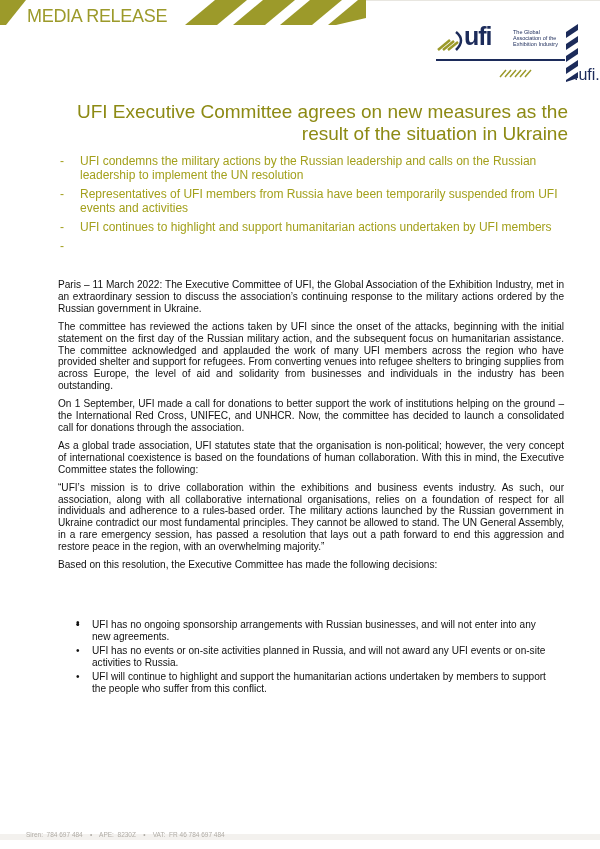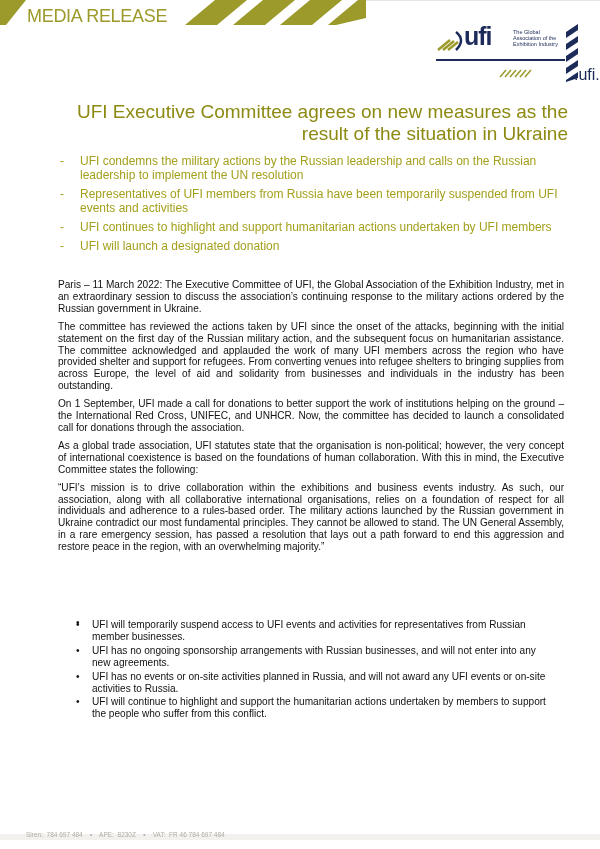--- a/index.html
+++ b/index.html
@@ -65,33 +65,34 @@
     <path d="M2,58 L14,50 L14,56 L2,60 Z" fill="#1c2b5a"></path>
   </svg>
 </div>
 
 <h1 class="title" style="margin:0;font-weight:normal;text-align:right;">UFI Executive Committee agrees on new measures as the result of the situation in Ukraine</h1>
 
 <ul class="summary">
   <li><span class="dash">-</span><span>UFI condemns the military actions by the Russian leadership and calls on the Russian leadership to implement the UN resolution</span></li>
   <li><span class="dash">-</span><span>Representatives of UFI members from Russia have been temporarily suspended from UFI events and activities</span></li>
   <li><span class="dash">-</span><span>UFI continues to highlight and support humanitarian actions undertaken by UFI members</span></li>
-  <li><span class="dash">-</span><span>UFI will launch a designated donation</span></li>
+  <li><span class="dash">-</span></li>
 </ul>
 
 <div class="body-text">
   <p>Paris – 11 March 2022: The Executive Committee of UFI, the Global Association of the Exhibition Industry, met in an extraordinary session to discuss the association’s continuing response to the military actions ordered by the Russian government in Ukraine.</p>
   <p>The committee has reviewed the actions taken by UFI since the onset of the attacks, beginning with the initial statement on the first day of the Russian military action, and the subsequent focus on humanitarian assistance. The committee acknowledged and applauded the work of many UFI members across the region who have provided shelter and support for refugees. From converting venues into refugee shelters to bringing supplies from across Europe, the level of aid and solidarity from businesses and individuals in the industry has been outstanding.</p>
   <p>On 1 September, UFI made a call for donations to better support the work of institutions helping on the ground – the International Red Cross, UNIFEC, and UNHCR. Now, the committee has decided to launch a consolidated call for donations through the association.</p>
   <p>As a global trade association, UFI statutes state that the organisation is non-political; however, the very concept of international coexistence is based on the foundations of human collaboration. With this in mind, the Executive Committee states the following:</p>
   <p>“UFI’s mission is to drive collaboration within the exhibitions and business events industry. As such, our association, along with all collaborative international organisations, relies on a foundation of respect for all individuals and adherence to a rules-based order. The military actions launched by the Russian government in Ukraine contradict our most fundamental principles. They cannot be allowed to stand. The UN General Assembly, in a rare emergency session, has passed a resolution that lays out a path forward to end this aggression and restore peace in the region, with an overwhelming majority.”</p>
+  <p>Based on this resolution, the Executive Committee has made the following decisions:</p>
 </div>
 
 <ul class="decisions">
   <li><span class="bullet">•</span></li>
-  <li><span class="bullet">•</span><span>UFI will temporarily suspend access to UFI events and activities for representatives from Russian member businesses.</span></li>
+  <li><span class="bullet">•</span></li>
   <li><span class="bullet">•</span><span>UFI has no ongoing sponsorship arrangements with Russian businesses, and will not enter into any new agreements.</span></li>
   <li><span class="bullet">•</span><span>UFI has no events or on-site activities planned in Russia, and will not award any UFI events or on-site activities to Russia.</span></li>
   <li><span class="bullet">•</span><span>UFI will continue to highlight and support the humanitarian actions undertaken by members to support the people who suffer from this conflict.</span></li>
 </ul>
 
 <div class="footer-line"></div>
 <div class="footer-text">Siren:  784 697 484    •    APE:  8230Z    •    VAT:  FR 46 784 697 484</div>
 
 </body></html>

